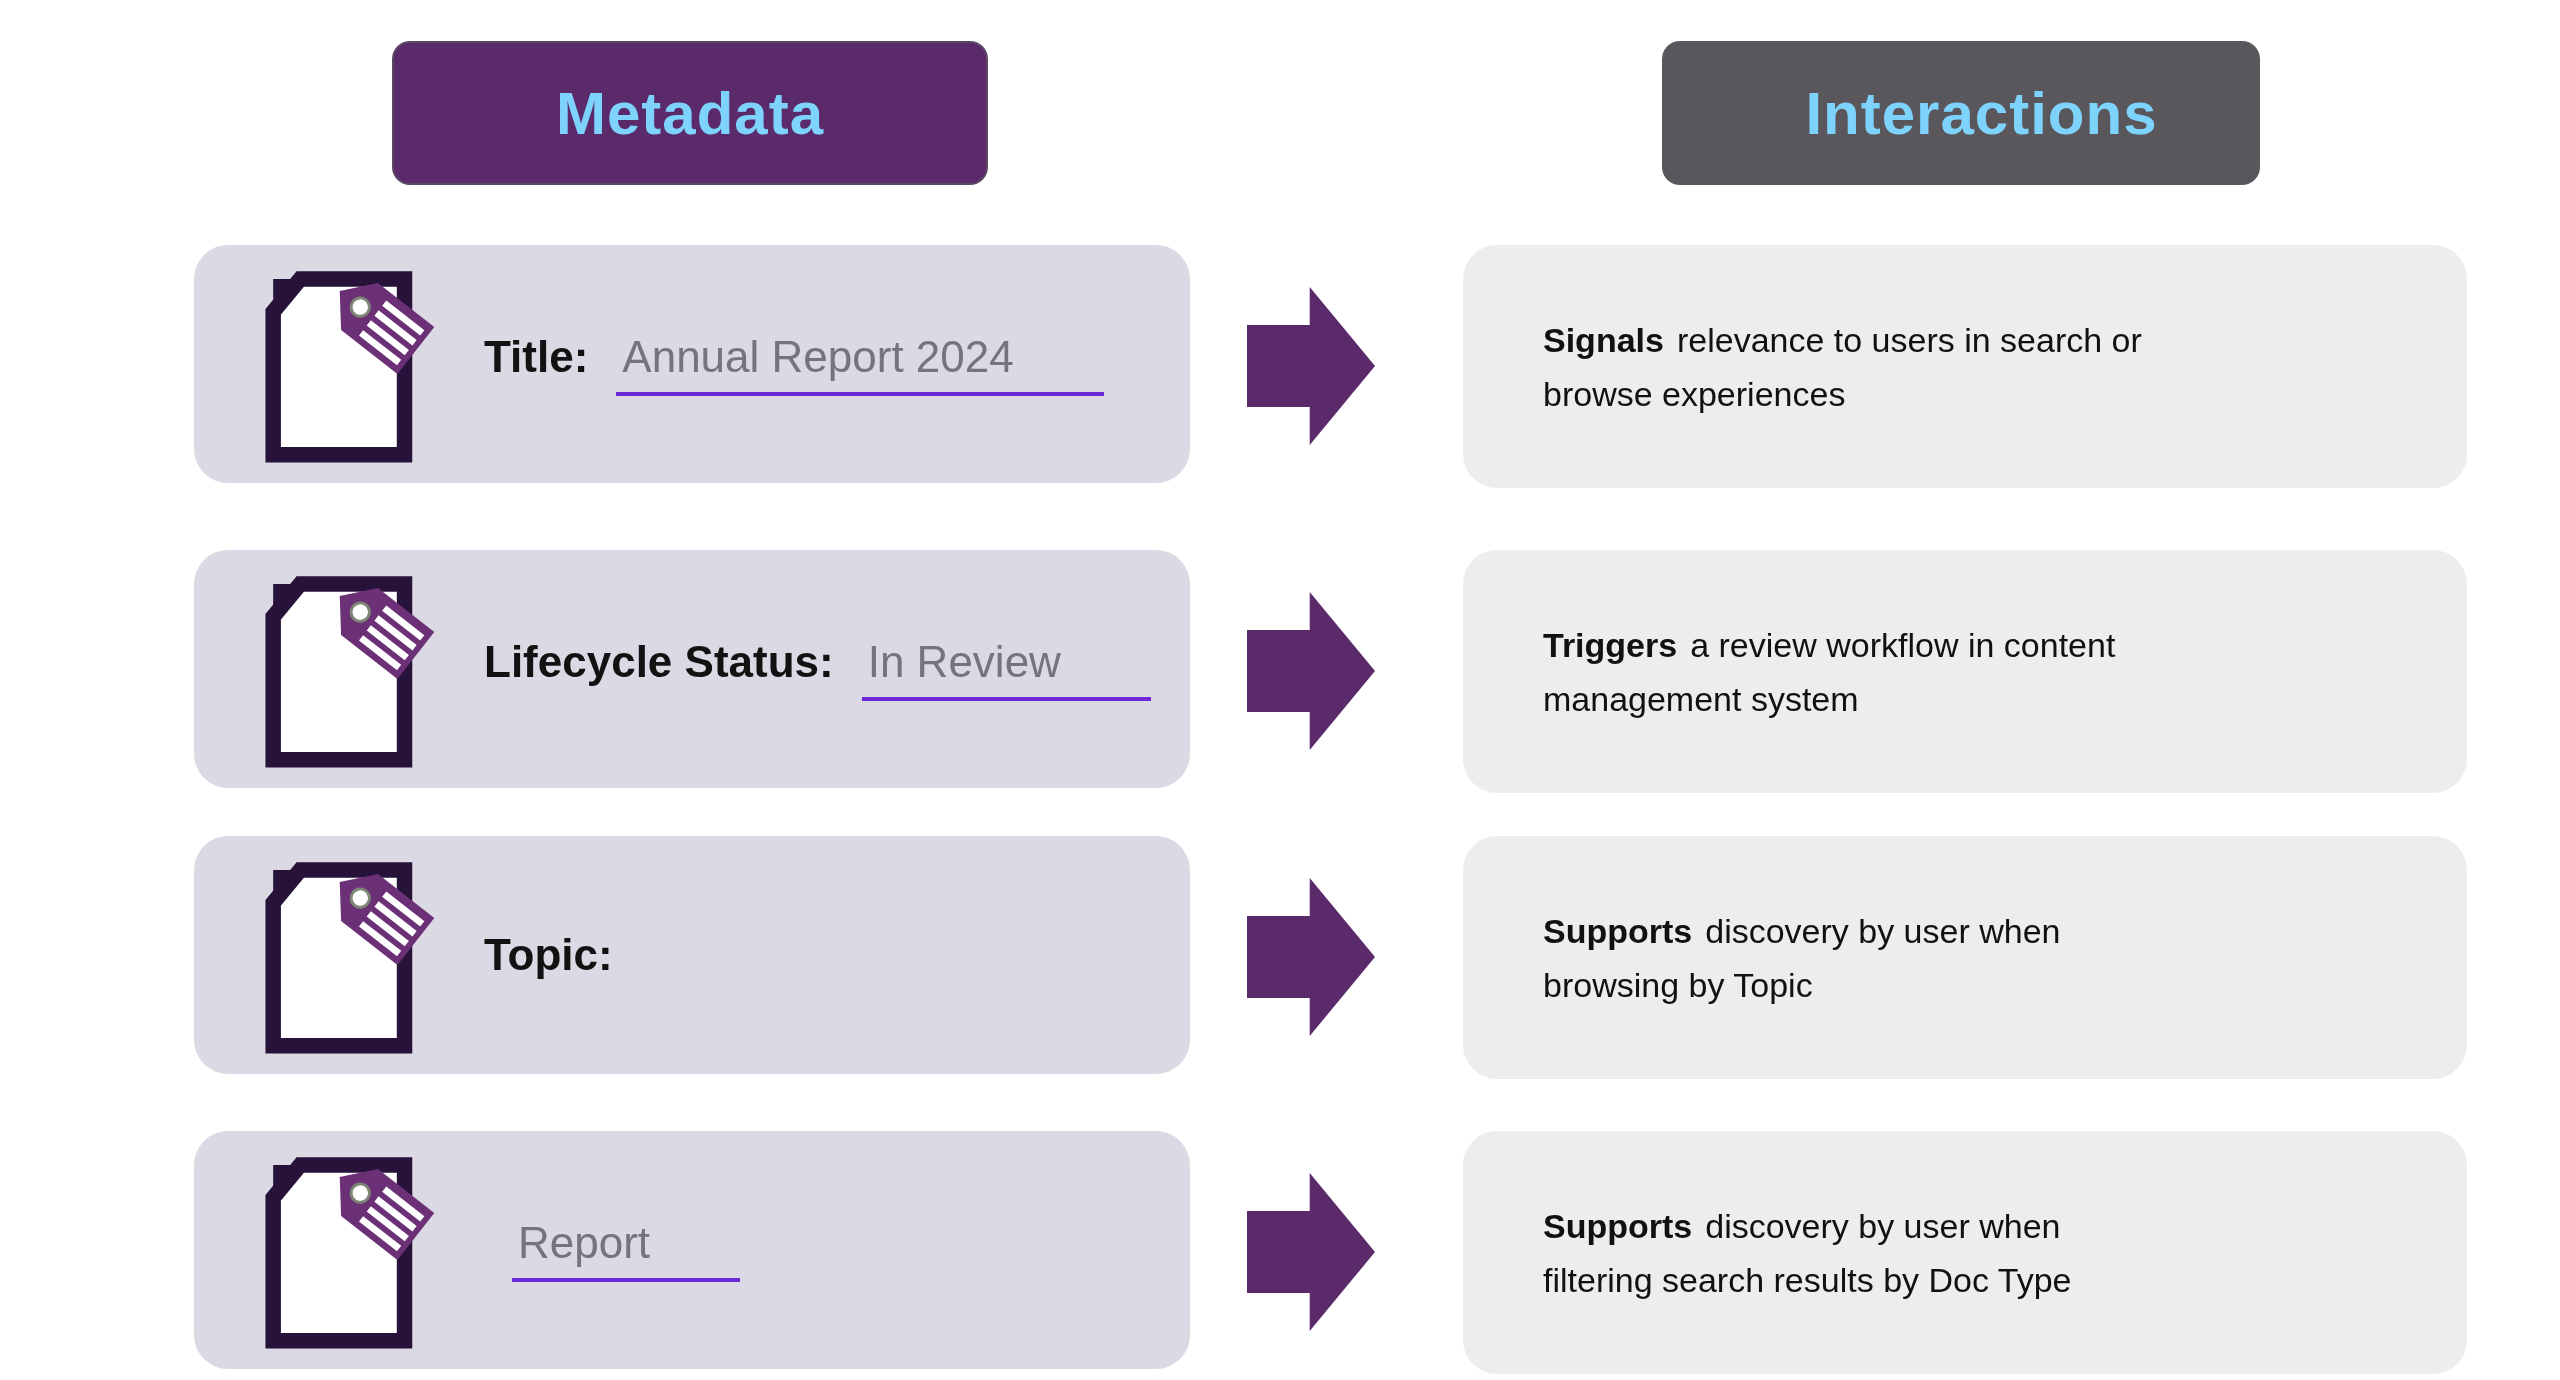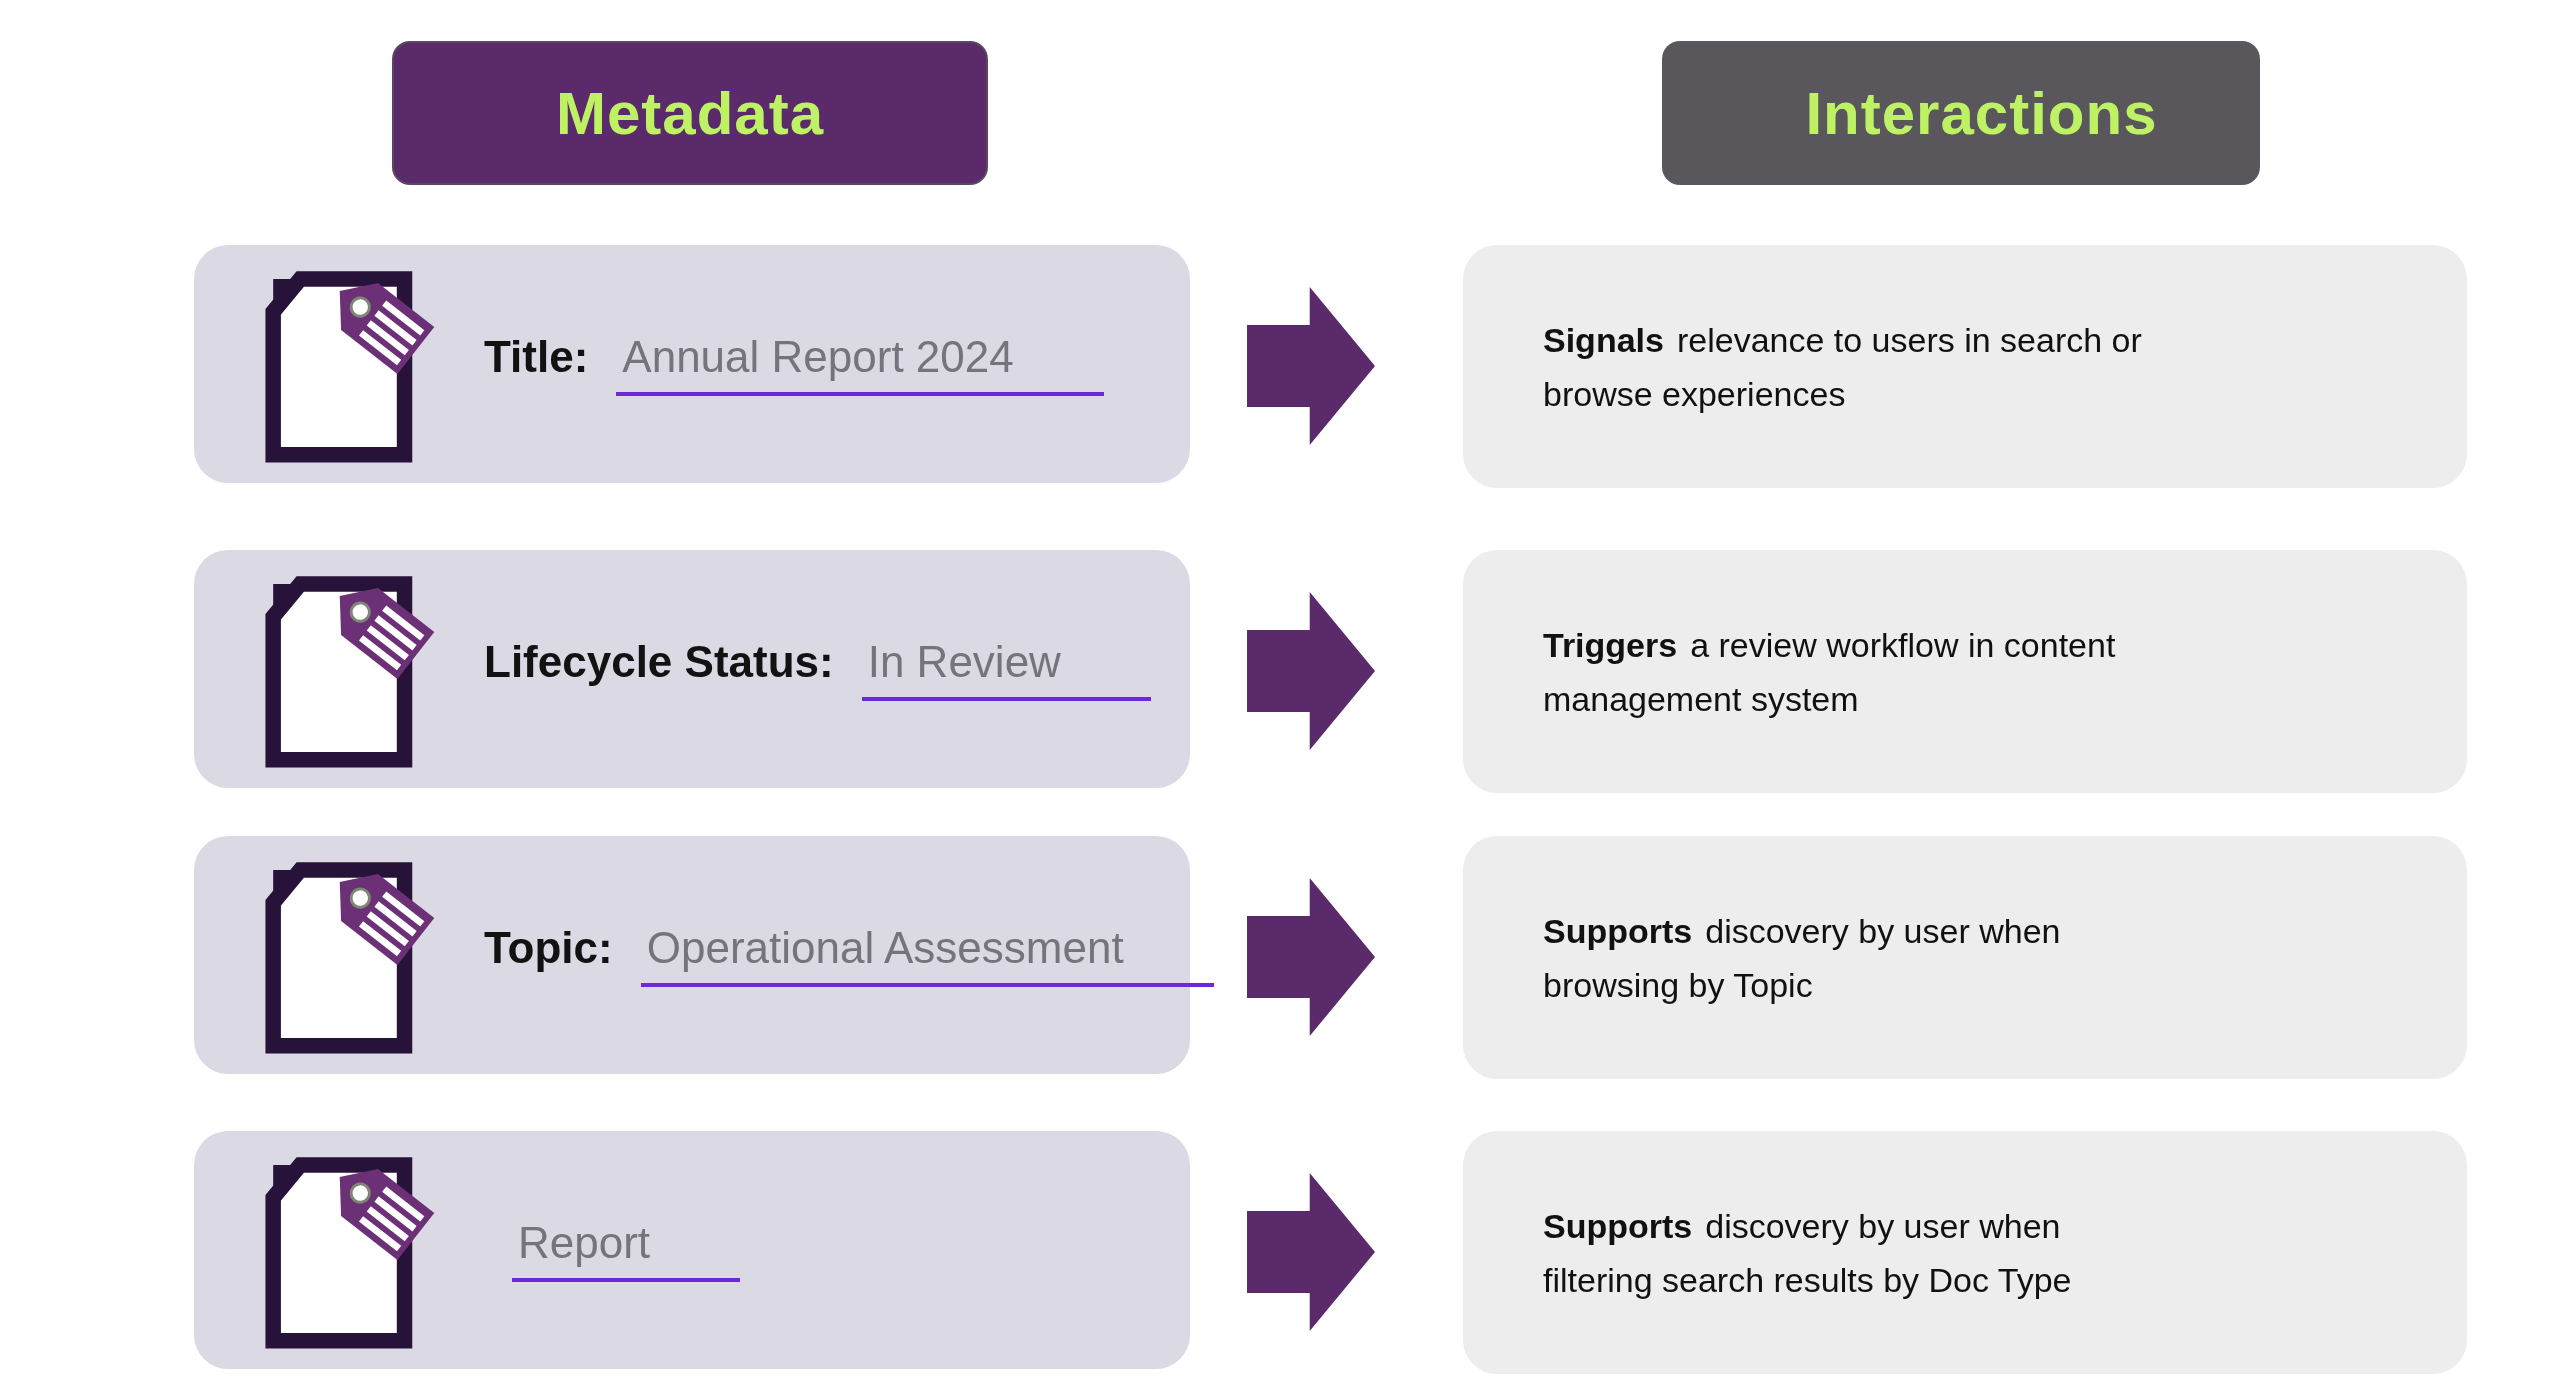--- a/index.html
+++ b/index.html
@@ -8,21 +8,21 @@
     background:#ffffff;
     font-family:"Liberation Sans","DejaVu Sans",sans-serif;
     position:relative; overflow:hidden;
   }
 
   
   .pill {
     position:absolute; top:41px; height:144px;
     border-radius:18px;
     display:flex; align-items:center; justify-content:center;
-    color:#bef264; font-size:60px; font-weight:700;
+    color:#7dd3fc; font-size:60px; font-weight:700;
     box-sizing:border-box; border:2px solid rgba(90,88,95,.65);
     letter-spacing:1px;
   }
   .pill-metadata     { left:392px;  width:596px; background:#5B2A6B; }
   .pill-interactions { left:1662px; width:598px; background:#59575B;padding-left:41px; }
 
   
   .row { position:absolute; left:0; width:2560px; height:243px; }
   .row-0 { top:245px; }
   .row-1 { top:550px; }
@@ -148,21 +148,20 @@
             <circle cx="27" cy="31" r="9.5" fill="#ffffff" stroke="#7E8676" stroke-width="3"></circle>
             <rect x="44" y="9" width="50" height="7" fill="#ffffff"></rect>
             <rect x="44" y="22" width="50" height="7" fill="#ffffff"></rect>
             <rect x="44" y="35" width="50" height="7" fill="#ffffff"></rect>
             <rect x="44" y="48" width="50" height="7" fill="#ffffff"></rect>
           </g>
         </svg>
       </span>
       <span class="meta-line">
         <span class="meta-label">Topic:</span>
-        <span class="meta-value">Operational Assessment</span>
       </span>
     </div>
     <div class="arrow"></div>
     <div class="right-card">
       <p class="interaction-text"><span class="lead">Supports</span><span class="rest">discovery by user when
 browsing by Topic</span></p>
     </div>
   </div>
 
   <div class="row row-3">

